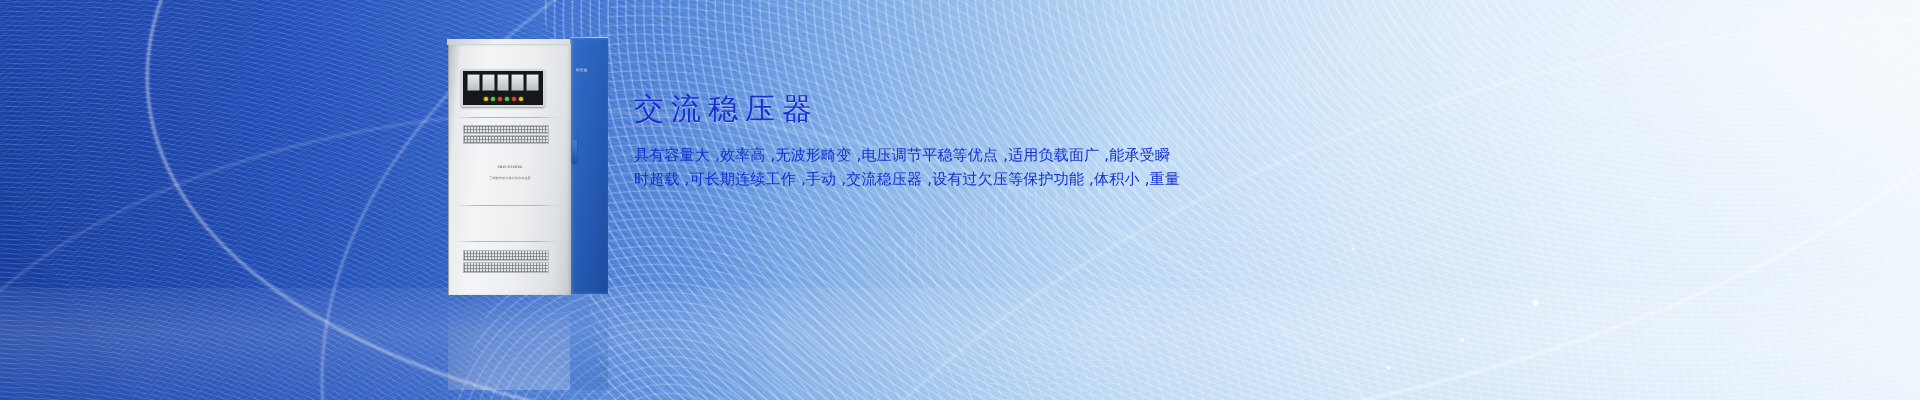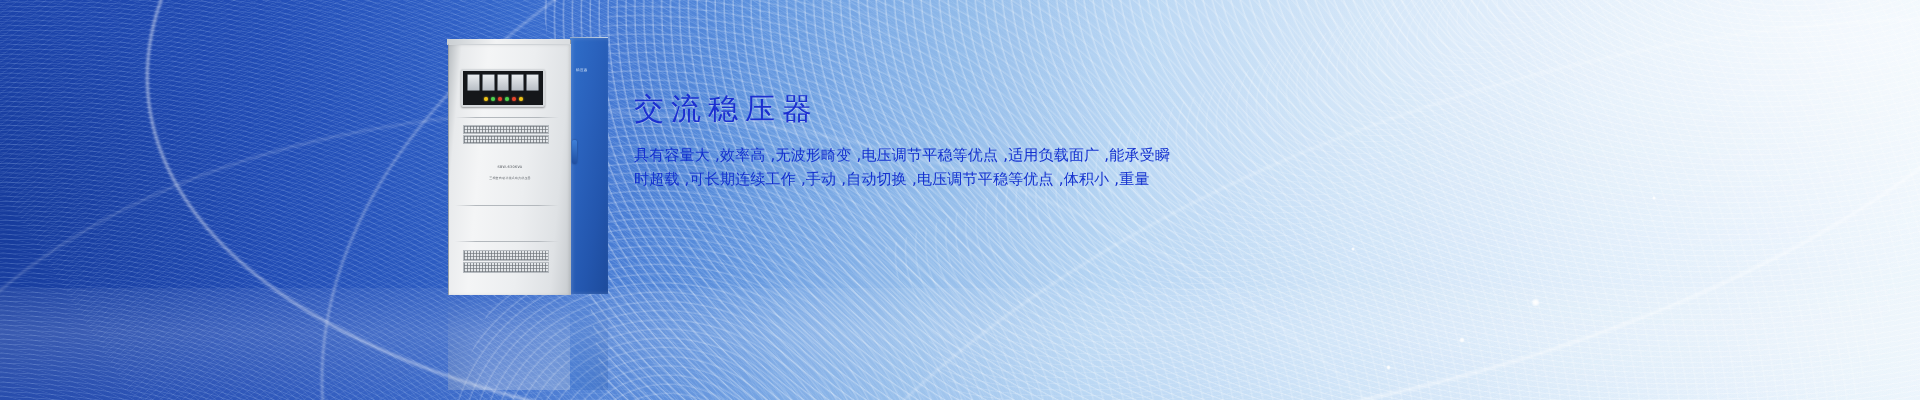--- a/index.html
+++ b/index.html
@@ -362,17 +362,17 @@
       <div class="vent" style="left:14px;top:217px;width:84px;height:9px"></div>
     </div>
     <div class="handle"></div>
     <div class="badge">稳压器</div>
   </div>
 
   <div id="copy">
     <h1 id="headline">交流稳压器</h1>
     <div id="subcopy">
         <span class="line">具有容量大 ,效率高 ,无波形畸变 ,电压调节平稳等优点 ,适用负载面广 ,能承受瞬</span>
-        <span class="line">时超载 ,可长期连续工作 ,手动 ,自动切换 ,电压调节平稳等优点 ,体积小 ,重量</span>
+        <span class="line">时超载 ,可长期连续工作 ,手动 ,交流稳压器 ,设有过欠压等保护功能 ,体积小 ,重量</span>
       </div>
   </div>
 
 </div>
 
 </body></html>

